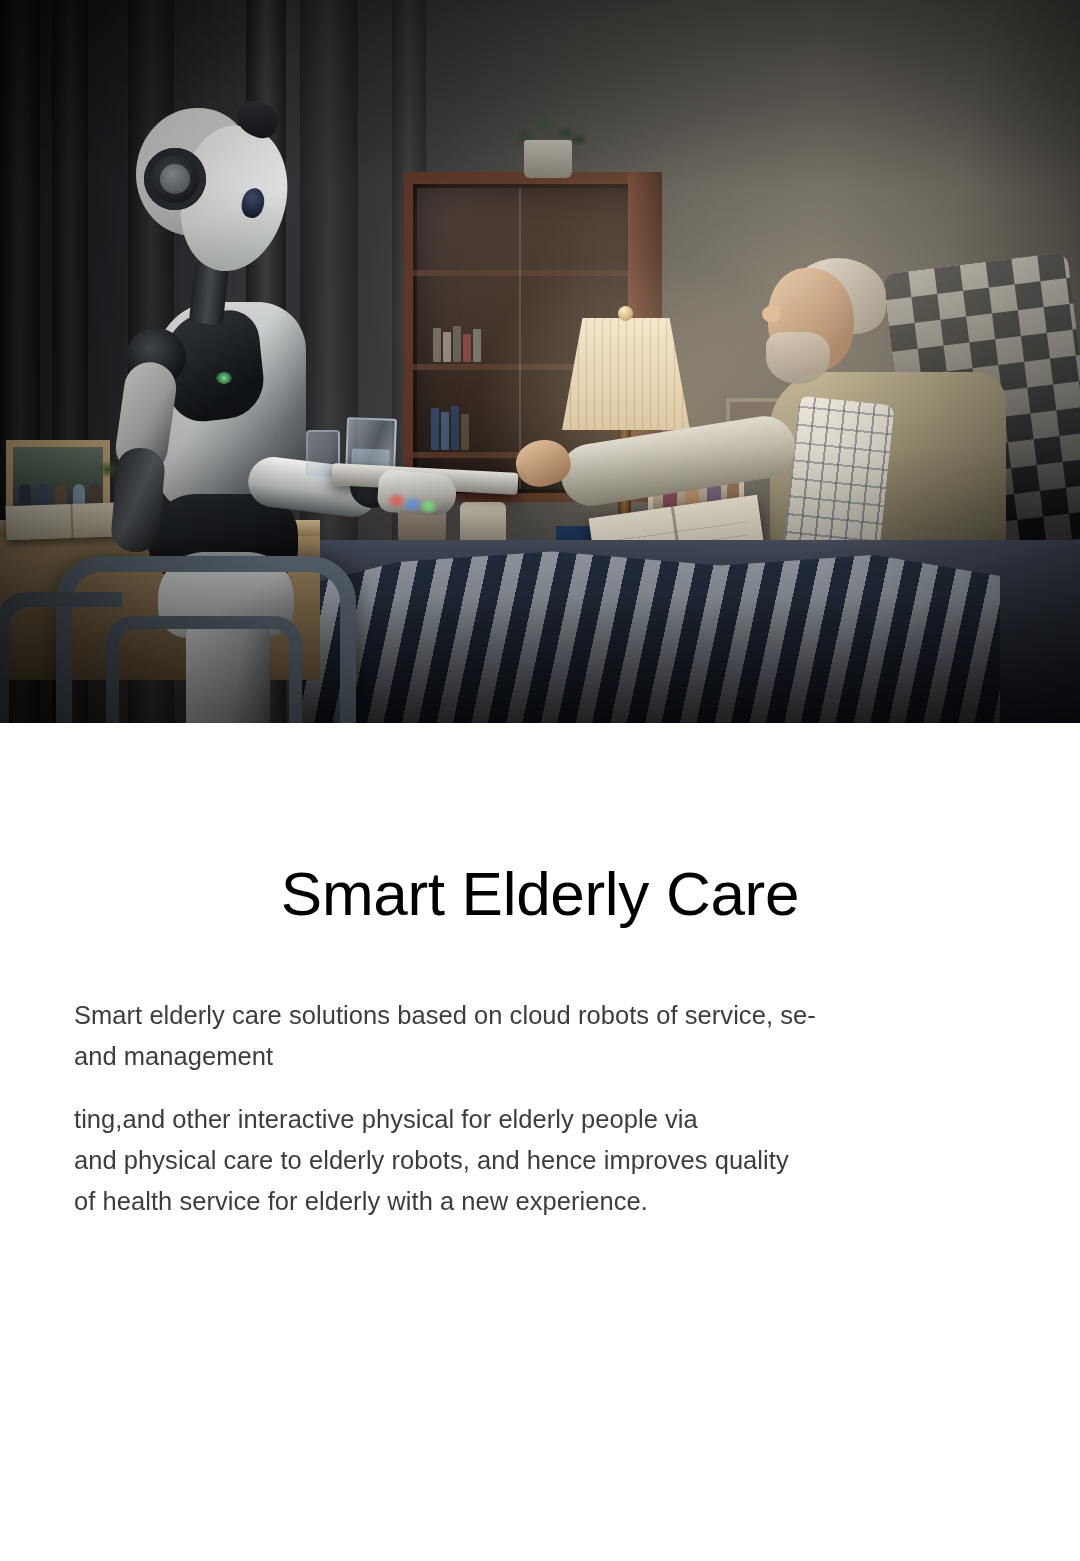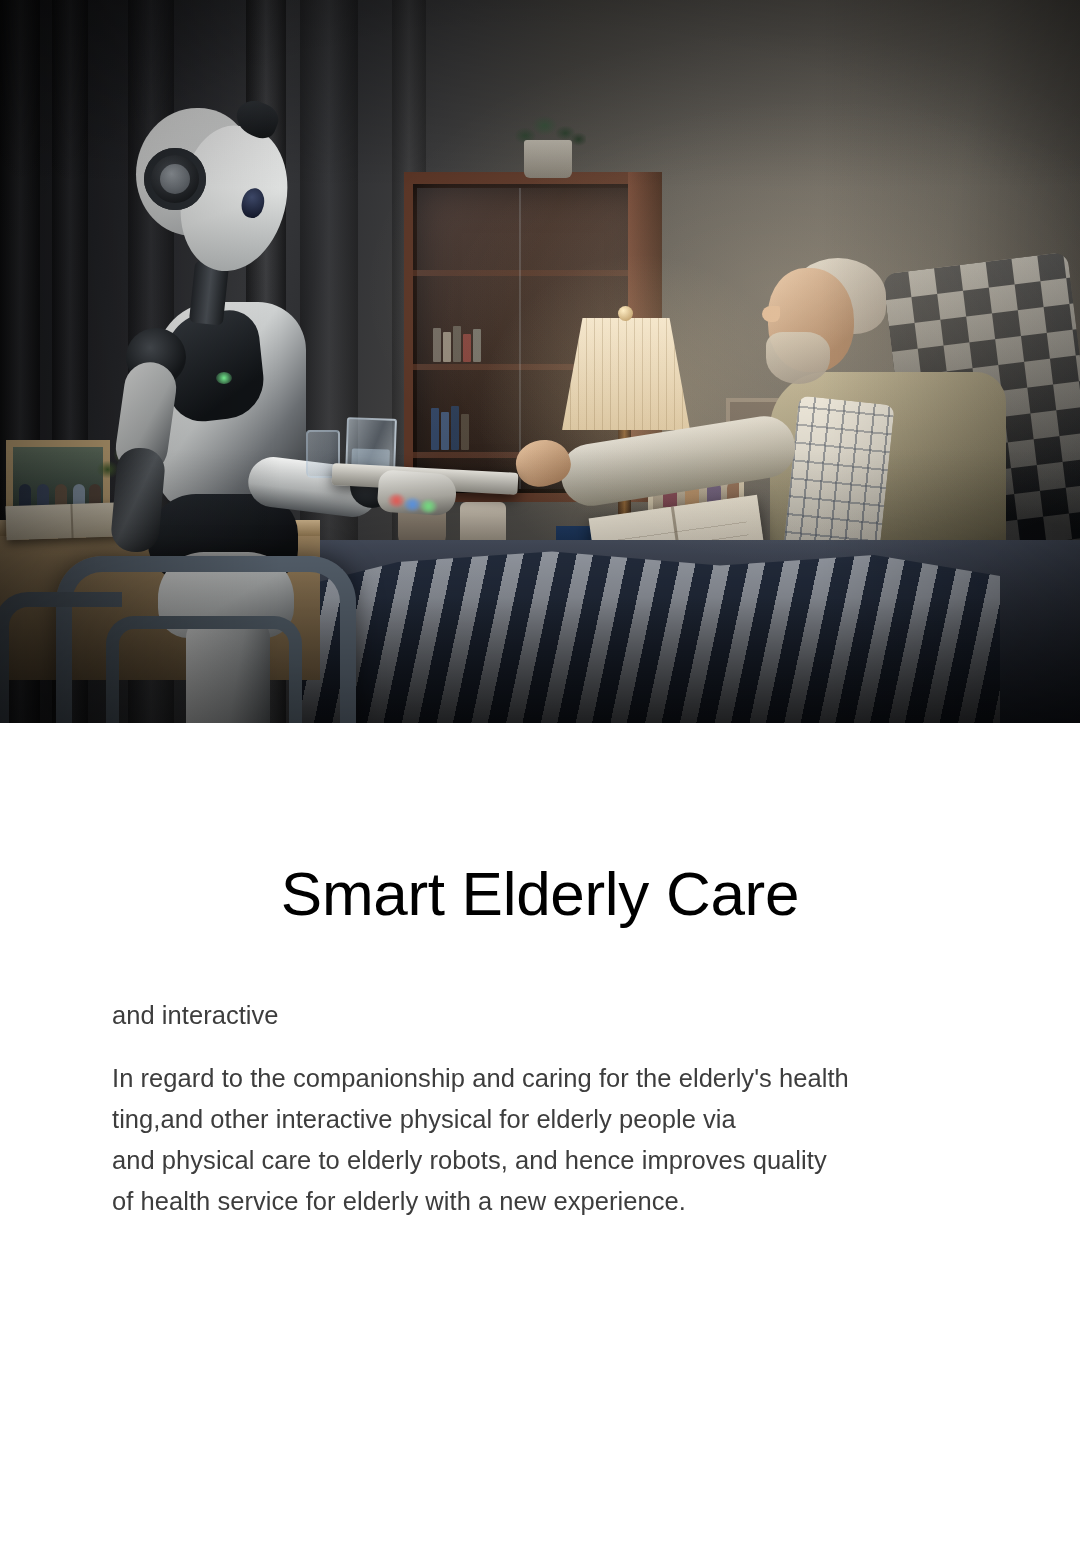--- a/index.html
+++ b/index.html
@@ -467,21 +467,21 @@
   .hero-grade {
     position:absolute; inset:0;
     background:
       radial-gradient(ellipse 55% 50% at 76% 46%, rgba(255,228,186,.12), rgba(0,0,0,0) 65%),
       linear-gradient(180deg, rgba(0,0,0,.38) 0%, rgba(0,0,0,0) 26%, rgba(0,0,0,0) 62%, rgba(0,0,0,.5) 100%),
       linear-gradient(90deg, rgba(0,0,0,.45) 0%, rgba(0,0,0,0) 26%, rgba(0,0,0,0) 76%, rgba(0,0,0,.32) 100%);
     pointer-events:none;
   }
 
   
-  .content { position:relative; padding:0 112px; }
+  .content { position:relative; padding:0 74px; }
 
   .page-title {
     text-align:center;
     font-size:62px;
     font-weight:400;
     color:#000000;
     letter-spacing:-.3px;
     line-height:1;
     margin-top:140px;
   }
@@ -625,25 +625,25 @@
     </div>
   </div>
 
   <div class="content">
 
     <h1 class="page-title">Smart Elderly Care</h1>
 
     <div class="body-copy">
 
       <p class="para">
-        <span class="ln">and interactive</span>
+        <span class="ln">Smart elderly care solutions based on cloud robots of service, se-</span>
+        <span class="ln">and management</span>
       </p>
 
       <p class="para">
-        <span class="ln">In regard to the companionship and caring for the elderly's health</span>
         <span class="ln">ting,and other interactive physical for elderly people via</span>
         <span class="ln">and physical care to elderly robots, and hence improves quality</span>
         <span class="ln">of health service for elderly with a new experience.</span>
       </p>
 
     </div>
   </div>
 
 </div>
 

